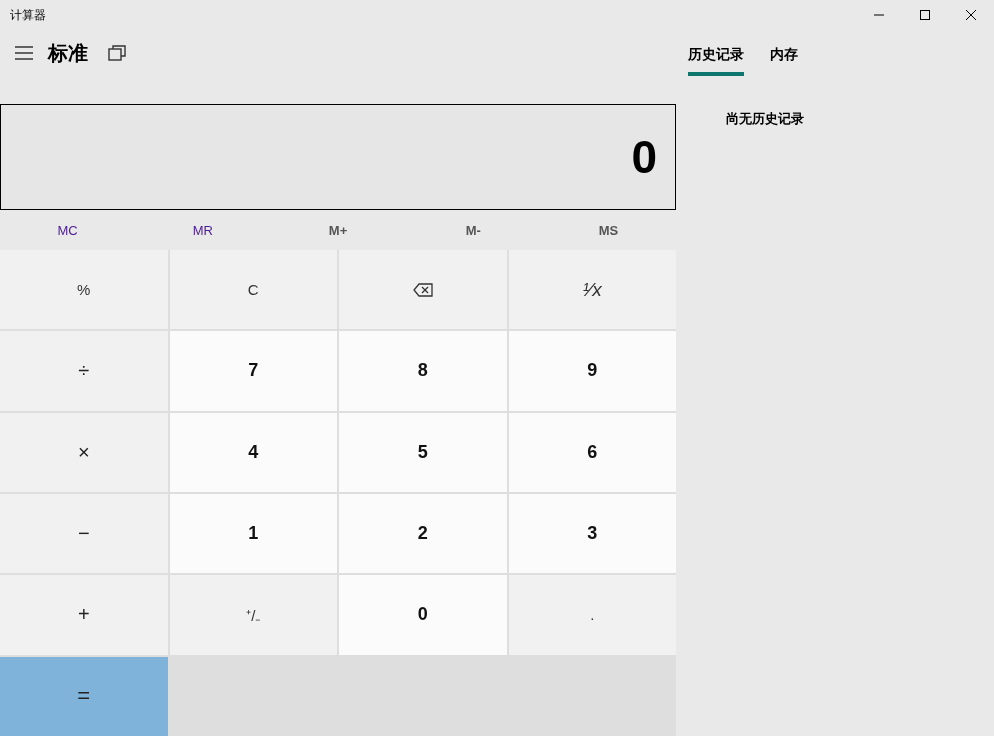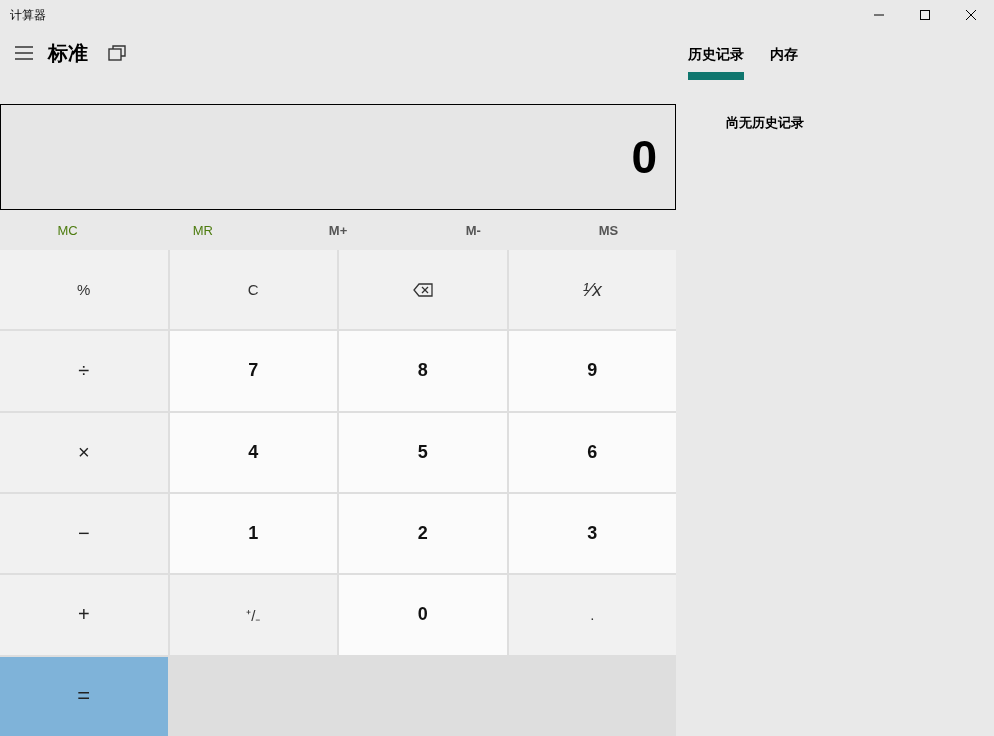--- a/index.html
+++ b/index.html
@@ -35,21 +35,21 @@
     margin: 28px 0 0 0; height: 106px; border: 1px solid #000; background: #e6e6e6;
     display:flex; align-items:center; justify-content:flex-end; padding: 0 18px;
     font-size: 46px; font-weight: 600; color:#000;
   }
   .memrow {
     display:flex; height: 40px; align-items:center;
   }
   .memcell {
     flex:1; text-align:center; font-size: 13px; font-weight:600; color:#555;
   }
-  .memcell.disabled { color:#4d7c0f; font-weight:500; }
+  .memcell.disabled { color:#4c1d95; font-weight:500; }
   .keypad {
     flex:1; display:grid;
     grid-template-columns: repeat(4, 1fr);
     grid-template-rows: repeat(6, 1fr);
     gap: 2px; padding:0; background:#dedede;
   }
   .key {
     background:#f1f1f1; display:flex; align-items:center; justify-content:center;
     font-size: 16px; color:#222; font-weight:400;
   }
@@ -57,21 +57,21 @@
   .key.num { background:#fbfbfb; font-size:18px; font-weight:600; color:#111; }
   .key.op { background:#f1f1f1; font-size:20px; color:#222; }
   .key.eq { background:#7fb3d9; color:#222; font-size:22px; }
   .key .frac { font-size:19px; font-style:italic; }
   .key .sq { font-size:15px; font-style:italic; }
   .side {
     flex:1; padding: 16px 12px 0 12px; background:#e9e9e9;
   }
   .tabs { display:flex; gap:26px; font-size:14px; font-weight:600; color:#000; }
   .tab { padding-bottom:8px; }
-  .tab.active { border-bottom: 8px solid #0f766e; color:#000; }
+  .tab.active { border-bottom: 4px solid #0f766e; color:#000; }
   .history-empty { margin-top: 34px; font-size:13px; font-weight:600; color:#000;margin-left:38px; }
 </style>
 </head>
 <body>
 
 <div class="window">
 
   <div class="titlebar">
     <span>计算器</span>
     <div class="titlebar-buttons">

